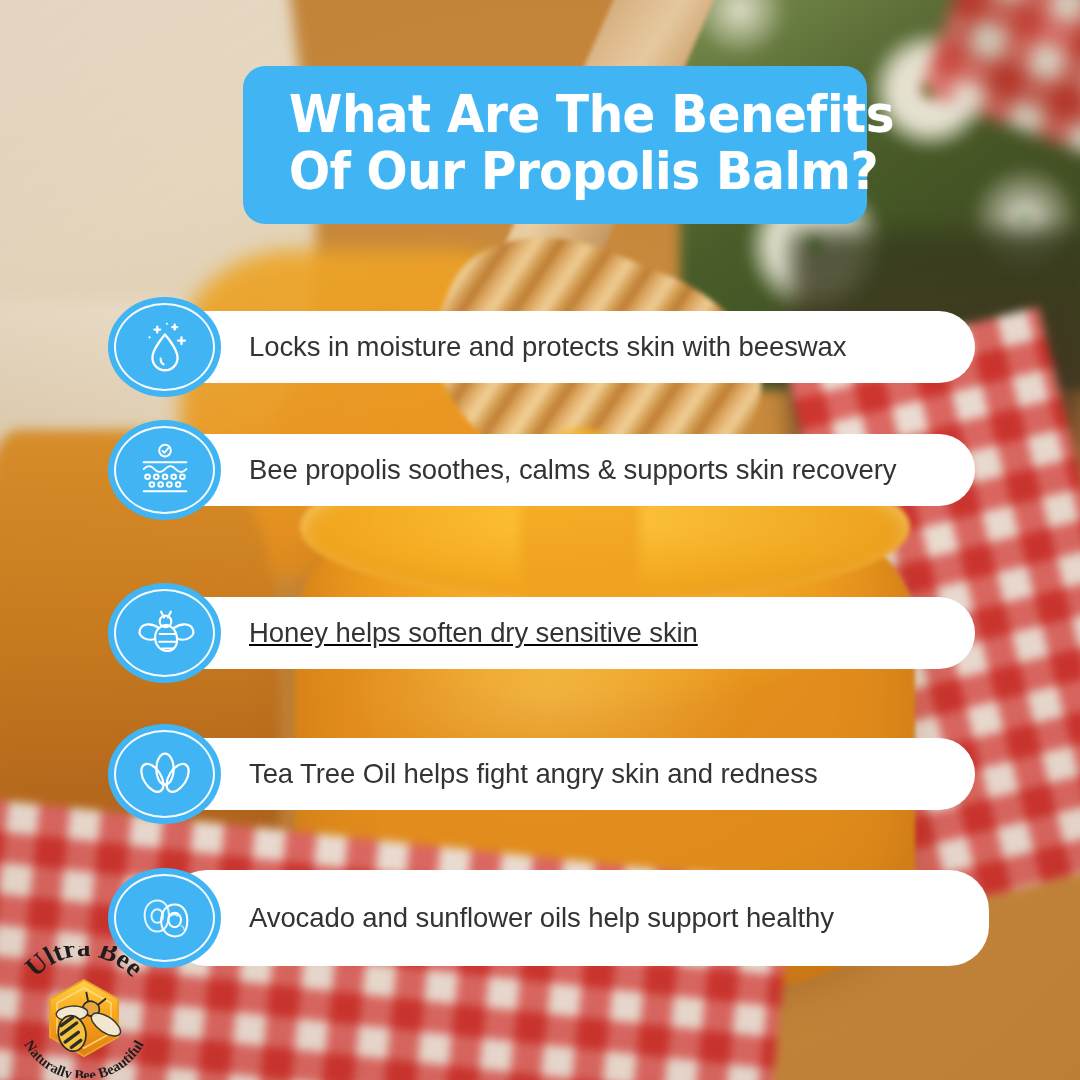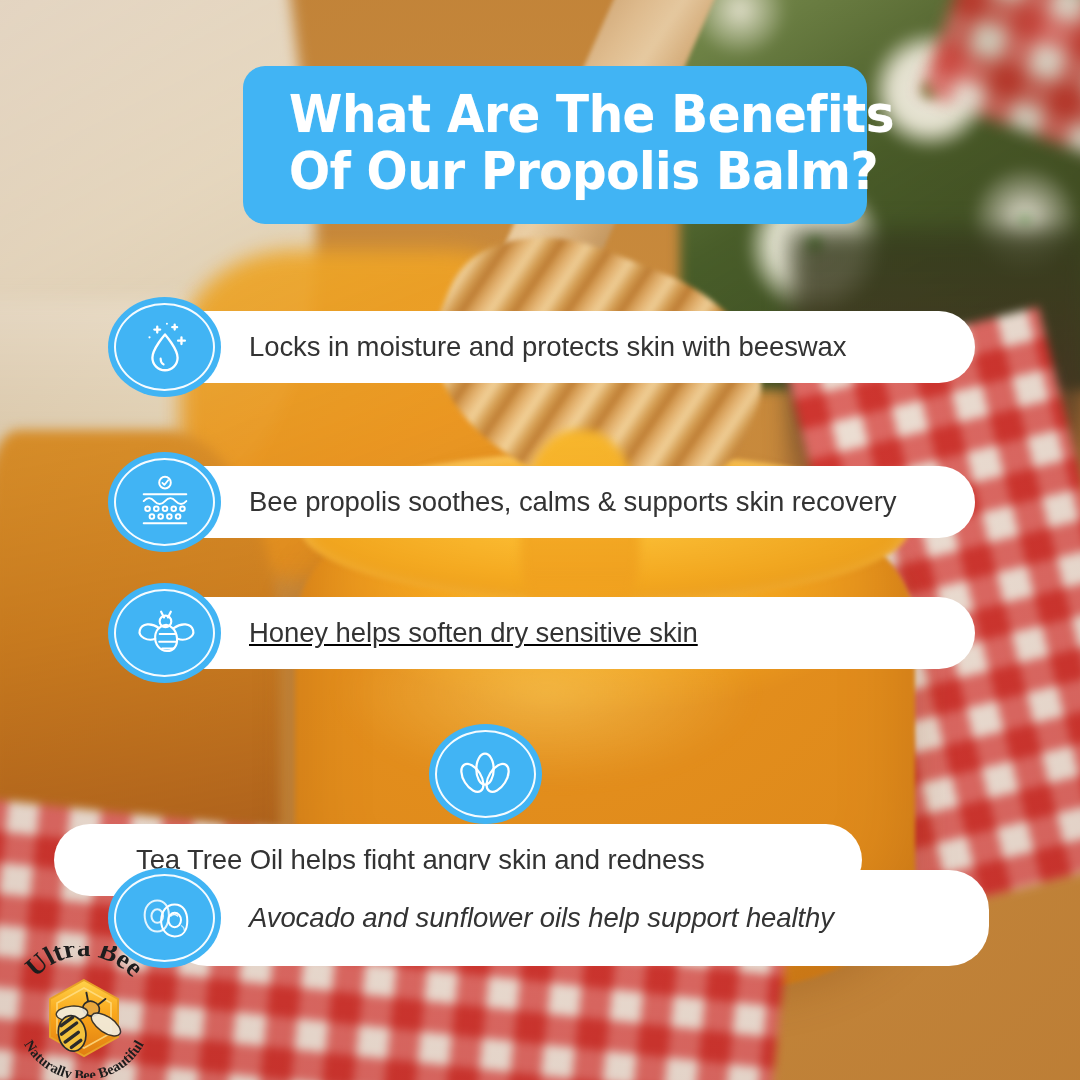--- a/index.html
+++ b/index.html
@@ -197,39 +197,39 @@
 
   .rows { position: absolute; left: 0; top: 0; width: 1080px; height: 1080px; text-align: center; }
 
   .row {
     position: absolute;
     display: flex;
     align-items: center;
     left: 108px;
   }
   .row-1 { top: 297px; }
-  .row-2 { top: 452px; }
+  .row-2 { top: 420px; }
   .row-3 { top: 583px; }
-  .row-4 { top: 724px; flex-direction: column; }
+  .row-4 { top: 724px; }
   .row-5 { top: 868px; }
 
   .pill {
     background: #ffffff;
     border-radius: 40px;
     display: flex;
     align-items: center;
     min-height: 72px;
     padding: 10px 30px 10px 82px;
     margin-left: -54px;
   }
   .pill-1 { width: 808px; }
   .pill-2 { width: 808px; }
   .pill-3 { width: 808px; text-decoration: underline; }
   .pill-4 { width: 808px; }
-  .pill-5 { width: 822px; min-height: 96px; font-style: italic; }
+  .pill-5 { width: 822px; min-height: 96px; }
 
   .pill-text {
     font-family: "Liberation Sans", sans-serif;
     font-size: 27.5px;
     line-height: 1.42;
     color: #333333;
     letter-spacing: -0.1px;
   }
 
   .icon-badge {

